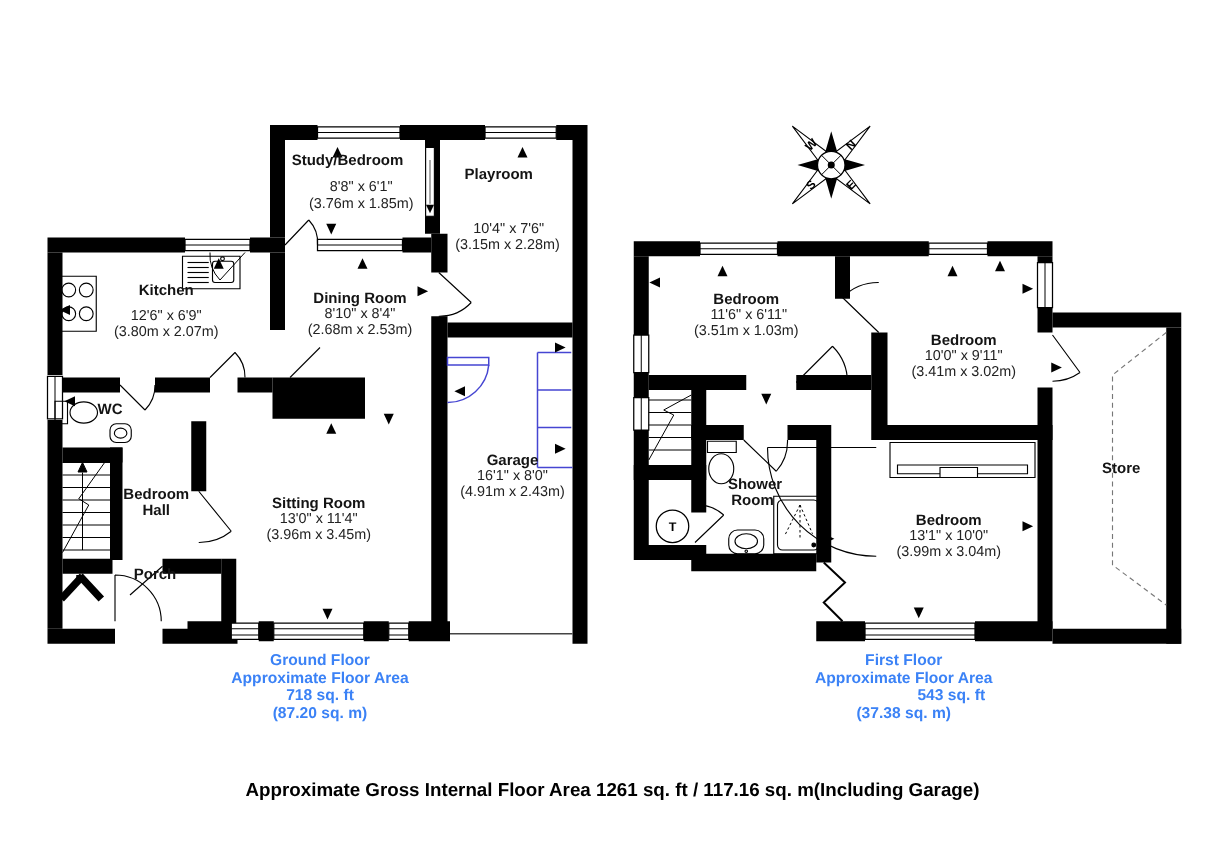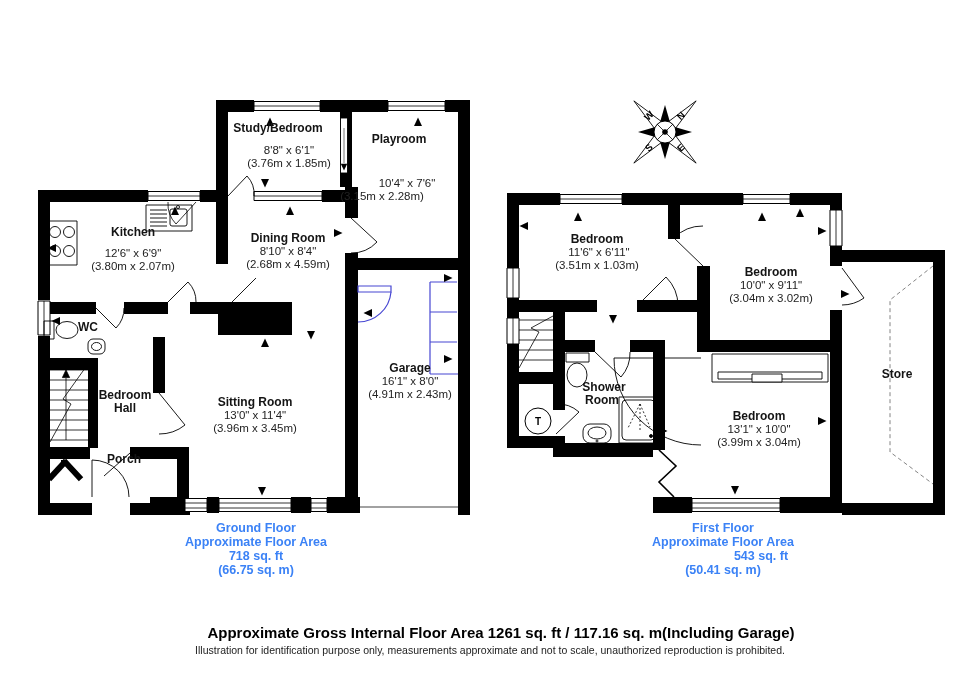--- a/index.html
+++ b/index.html
@@ -2,21 +2,21 @@
 <html><head>
 <meta charset="utf-8">
 <style>
   html,body{margin:0;padding:0;background:#fff;}
   #page{position:relative;width:980px;height:692px;background:#ffffff;overflow:hidden;
         font-family:"Liberation Sans",sans-serif;}
   .lbl{position:absolute;transform:translateX(-50%);white-space:nowrap;text-align:center;}
   .rname{font-weight:bold;font-size:12px;color:#141414;}
   .rdim{font-size:11.5px;color:#232323;}
   .cap{font-weight:bold;font-size:12.5px;color:#3b82f6;}
-  .foot-title{font-weight:bold;font-size:15px;color:#000;margin-left:11px;}
+  .foot-title{font-weight:bold;font-size:15px;color:#000;}
   .foot-small{font-size:10.5px;color:#222;}
   svg{position:absolute;left:0;top:0;}
   svg *{vector-effect:non-scaling-stroke;}
 </style>
 </head>
 <body>
 
 <div id="page">
 
 <svg width="980" height="692" viewBox="0 0 980 692">
@@ -331,29 +331,29 @@
 
   <text x="538" y="425" text-anchor="middle" font-size="10" font-weight="bold" fill="#000" font-family="Liberation Sans, sans-serif">T</text>
 </svg>
 
 <div class="lbl rname" style="left:278px;top:121px">Study/Bedroom</div>
 <div class="lbl rdim" style="left:289px;top:144px">8'8" x 6'1"</div>
 <div class="lbl rdim" style="left:289px;top:157px">(3.76m x 1.85m)</div>
 
 <div class="lbl rname" style="left:399px;top:132px">Playroom</div>
 <div class="lbl rdim" style="left:407px;top:177px">10'4" x 7'6"</div>
-<div class="lbl rdim" style="left:382px;top:190px">(3.15m x 2.28m)</div>
+<div class="lbl rdim" style="left:406px;top:190px">(3.15m x 2.28m)</div>
 
 <div class="lbl rname" style="left:133px;top:225px">Kitchen</div>
 <div class="lbl rdim" style="left:133px;top:247px">12'6" x 6'9"</div>
 <div class="lbl rdim" style="left:133px;top:260px">(3.80m x 2.07m)</div>
 
 <div class="lbl rname" style="left:288px;top:231px">Dining Room</div>
 <div class="lbl rdim" style="left:288px;top:245px">8'10" x 8'4"</div>
-<div class="lbl rdim" style="left:288px;top:258px">(2.68m x 4.59m)</div>
+<div class="lbl rdim" style="left:288px;top:258px">(2.68m x 2.53m)</div>
 
 <div class="lbl rname" style="left:88px;top:320px">WC</div>
 
 <div class="lbl rname" style="left:125px;top:388px">Bedroom</div>
 <div class="lbl rname" style="left:125px;top:401px">Hall</div>
 
 <div class="lbl rname" style="left:124px;top:452px">Porch</div>
 
 <div class="lbl rname" style="left:255px;top:395px">Sitting Room</div>
 <div class="lbl rdim" style="left:255px;top:409px">13'0" x 11'4"</div>
@@ -362,37 +362,36 @@
 <div class="lbl rname" style="left:410px;top:361px">Garage</div>
 <div class="lbl rdim" style="left:410px;top:375px">16'1" x 8'0"</div>
 <div class="lbl rdim" style="left:410px;top:388px">(4.91m x 2.43m)</div>
 
 <div class="lbl rname" style="left:597px;top:232px">Bedroom</div>
 <div class="lbl rdim" style="left:599px;top:246px">11'6" x 6'11"</div>
 <div class="lbl rdim" style="left:597px;top:259px">(3.51m x 1.03m)</div>
 
 <div class="lbl rname" style="left:771px;top:265px">Bedroom</div>
 <div class="lbl rdim" style="left:771px;top:279px">10'0" x 9'11"</div>
-<div class="lbl rdim" style="left:771px;top:292px">(3.04m x 3.02m)</div>
+<div class="lbl rdim" style="left:771px;top:292px">(3.41m x 3.02m)</div>
 
 <div class="lbl rname" style="left:759px;top:409px">Bedroom</div>
 <div class="lbl rdim" style="left:759px;top:423px">13'1" x 10'0"</div>
 <div class="lbl rdim" style="left:759px;top:436px">(3.99m x 3.04m)</div>
 
 <div class="lbl rname" style="left:604px;top:380px">Shower</div>
 <div class="lbl rname" style="left:602px;top:393px">Room</div>
 
 <div class="lbl rname" style="left:897px;top:367px">Store</div>
 
 <div class="lbl cap" style="left:256px;top:521px">Ground Floor</div>
 <div class="lbl cap" style="left:256px;top:535px">Approximate Floor Area</div>
 <div class="lbl cap" style="left:256px;top:549px">718 sq. ft</div>
-<div class="lbl cap" style="left:256px;top:563px">(66.75 sq. m)</div>
+<div class="lbl cap" style="left:256px;top:563px">(87.20 sq. m)</div>
 
 <div class="lbl cap" style="left:723px;top:521px">First Floor</div>
 <div class="lbl cap" style="left:723px;top:535px">Approximate Floor Area</div>
 <div class="lbl cap" style="left:761px;top:549px">543 sq. ft</div>
-<div class="lbl cap" style="left:723px;top:563px">(50.41 sq. m)</div>
+<div class="lbl cap" style="left:723px;top:563px">(37.38 sq. m)</div>
 
 <div class="lbl foot-title" style="left:490px;top:624px">Approximate Gross Internal Floor Area 1261 sq. ft / 117.16 sq. m(Including Garage)</div>
-<div class="lbl foot-small" style="left:490px;top:644px">Illustration for identification purpose only, measurements approximate and not to scale, unauthorized reproduction is prohibited.</div>
 
 </div>
 
 </body></html>

